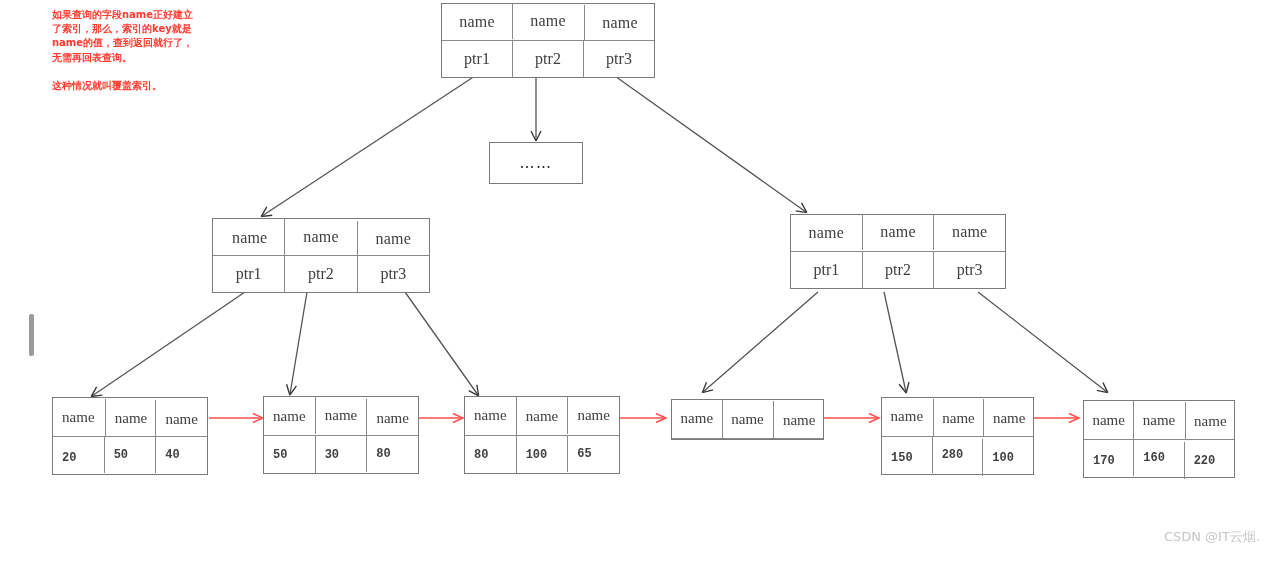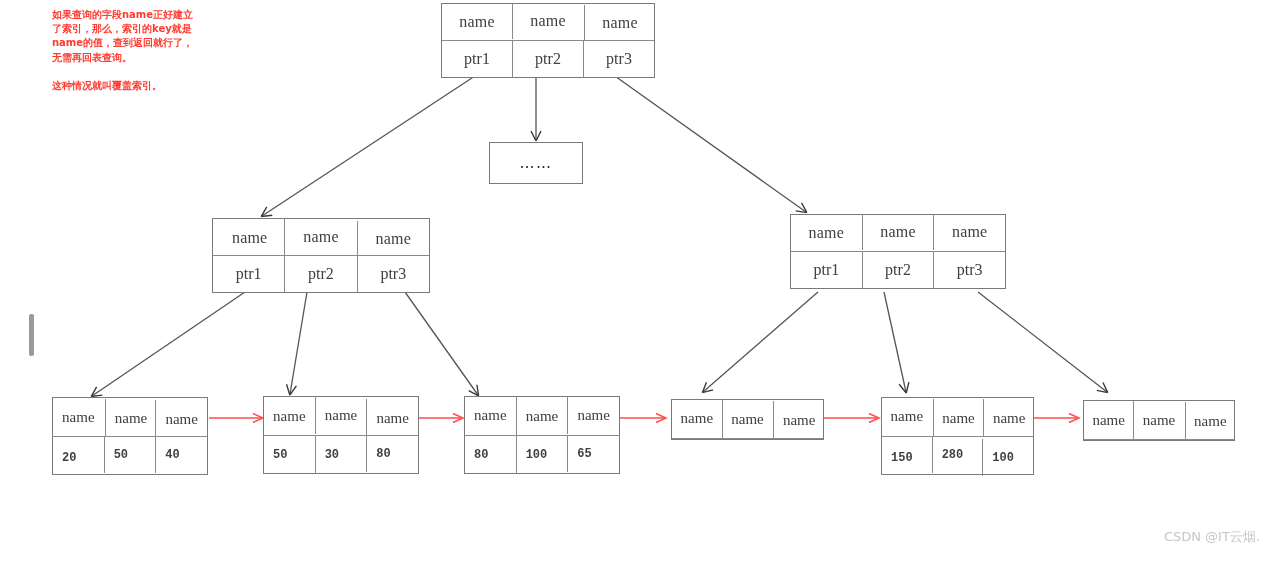--- a/index.html
+++ b/index.html
@@ -283,19 +283,24 @@
       <div class="cell jit3">100</div>
     </div>
   </div>
 
   <div class="node leaf" id="leaf5" style="left:1083px; top:400px; width:152px;">
     <div class="row top">
       <div class="cell">name</div>
       <div class="cell">name</div>
       <div class="cell jit2">name</div>
     </div>
+    <div class="row bot">
+      <div class="cell jit3">170</div>
+      <div class="cell jit1">160</div>
+      <div class="cell jit3">220</div>
+    </div>
   </div>
 
   <div id="left-bar"></div>
 
   <div id="watermark">CSDN @IT云烟.</div>
 
 </div>
 
 </body></html>

